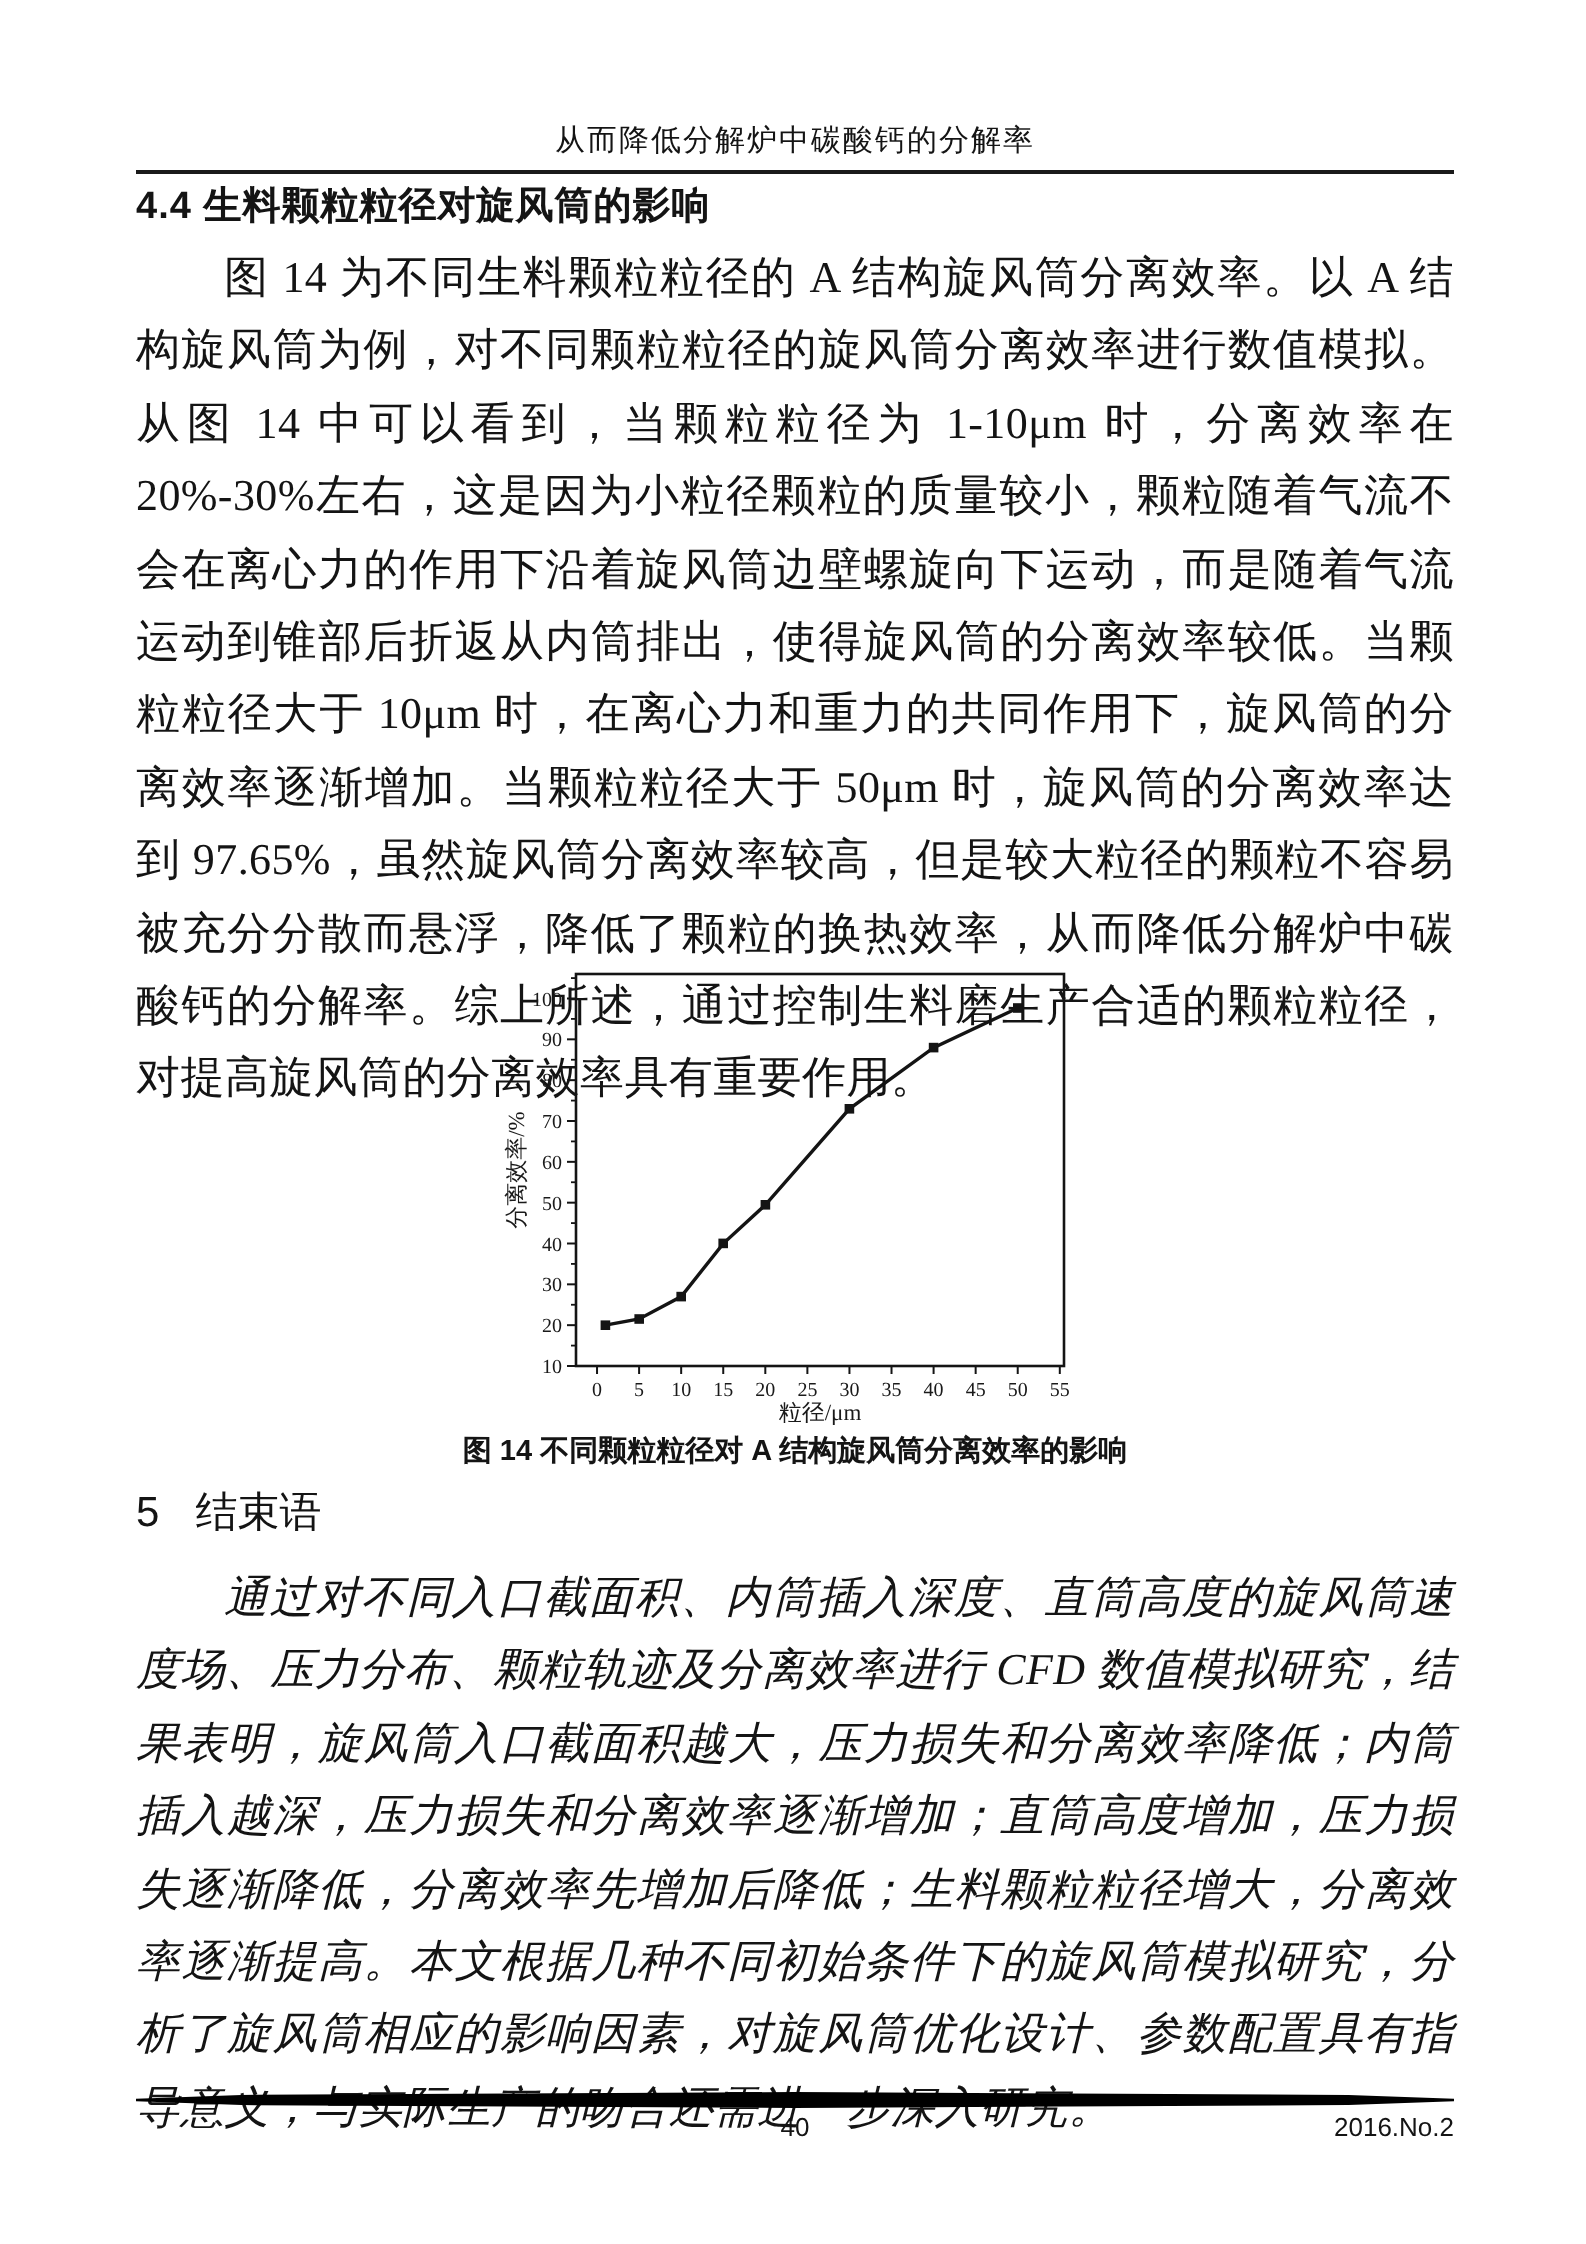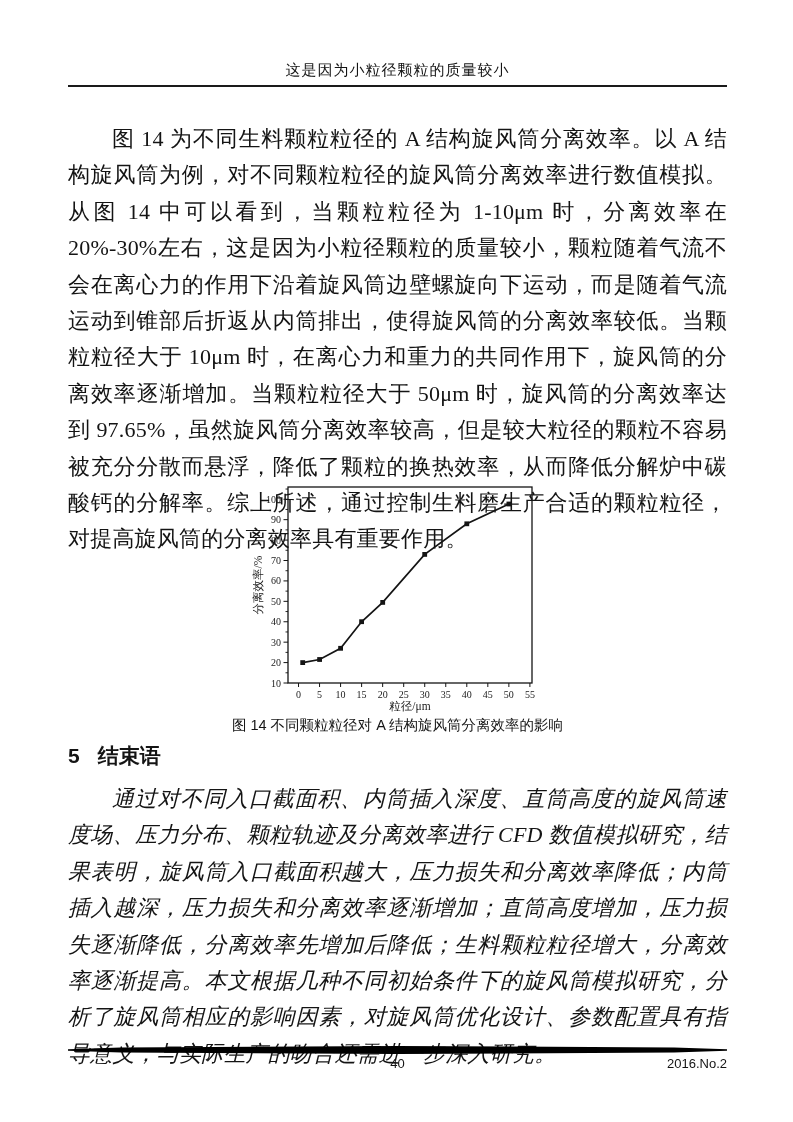--- a/index.html
+++ b/index.html
@@ -9,41 +9,42 @@
         font-size:15px;letter-spacing:1px;}
   .header-rule{position:absolute;top:85px;left:68px;width:659px;border-top:2px solid #1a1a1a;}
   .sec44{position:absolute;top:90px;left:68px;margin:0;font-family:"Liberation Sans","DejaVu Sans",sans-serif;
         font-weight:bold;font-size:19px;letter-spacing:0.5px;}
   .body-para{position:absolute;left:68px;width:659px;margin:0;font-size:22px;line-height:36.4px;
         text-align:justify;text-indent:2em;letter-spacing:0.2px;}
   .p1{top:121px;}
   .p2{top:781px;font-style:italic;}
   .fig-wrap{position:absolute;top:478px;left:250px;width:292px;height:237px;}
   .caption{position:absolute;top:716px;left:68px;width:659px;text-align:center;
-        font-family:"Liberation Sans","DejaVu Sans",sans-serif;font-weight:normal;font-size:14.5px;}
+        font-family:"Liberation Sans","DejaVu Sans",sans-serif;font-weight:bold;font-size:14.5px;}
   .sec5{position:absolute;top:742px;left:68px;margin:0;font-family:"Liberation Sans","DejaVu Sans",sans-serif;
-        font-weight:bold;font-size:21px;}
+        font-weight:normal;font-size:21px;}
   .sec5 .num{margin-right:18px;}
   .footer-bar{position:absolute;top:1046px;left:68px;width:659px;height:8px;background:#000;
         clip-path:polygon(0 42%,8% 18%,50% 0,92% 18%,100% 42%,100% 58%,92% 82%,50% 100%,8% 82%,0 58%);}
   .footer{position:absolute;top:1056px;left:68px;width:659px;height:20px;
         font-family:"Liberation Sans","DejaVu Sans",sans-serif;font-size:13px;}
   .footer .page-num{position:absolute;left:0;right:0;text-align:center;}
   .footer .issue{position:absolute;right:0;}
   .tick{font:10px "Liberation Serif","DejaVu Serif",serif;fill:#1a1a1a;}
   .axis{font:11.5px "Liberation Serif","DejaVu Serif",serif;fill:#1a1a1a;}
 </style>
 </head>
 <body>
 
 <div class="page">
 
-  <div class="header-title">这是因为小粒径颗粒的质量较小</div>
+  <div class="header-title">从而降低分解炉中碳酸钙的分解率</div>
   <div class="header-rule"></div>
 
+  <h2 class="sec44">4.4 生料颗粒粒径对旋风筒的影响</h2>
 
   <p class="body-para p1">图 14 为不同生料颗粒粒径的 A 结构旋风筒分离效率。以 A 结构旋风筒为例，对不同颗粒粒径的旋风筒分离效率进行数值模拟。从图 14 中可以看到，当颗粒粒径为 1-10μm 时，分离效率在 20%-30%左右，这是因为小粒径颗粒的质量较小，颗粒随着气流不会在离心力的作用下沿着旋风筒边壁螺旋向下运动，而是随着气流运动到锥部后折返从内筒排出，使得旋风筒的分离效率较低。当颗粒粒径大于 10μm 时，在离心力和重力的共同作用下，旋风筒的分离效率逐渐增加。当颗粒粒径大于 50μm 时，旋风筒的分离效率达到 97.65%，虽然旋风筒分离效率较高，但是较大粒径的颗粒不容易被充分分散而悬浮，降低了颗粒的换热效率，从而降低分解炉中碳酸钙的分解率。综上所述，通过控制生料磨生产合适的颗粒粒径，对提高旋风筒的分离效率具有重要作用。</p>
 
   <div class="fig-wrap">
     <svg id="chart-svg" width="292" height="237" viewBox="0 0 292 237">
         <rect x="38" y="9" width="244" height="196" fill="none" stroke="#141414" stroke-width="1.3"></rect>
         <line x1="48.51724137931035" y1="205" x2="48.51724137931035" y2="209" stroke="#141414" stroke-width="1"></line>
         <text x="48.51724137931035" y="220" text-anchor="middle" class="tick">0</text>
         <line x1="69.55172413793103" y1="205" x2="69.55172413793103" y2="209" stroke="#141414" stroke-width="1"></line>
         <text x="69.55172413793103" y="220" text-anchor="middle" class="tick">5</text>

